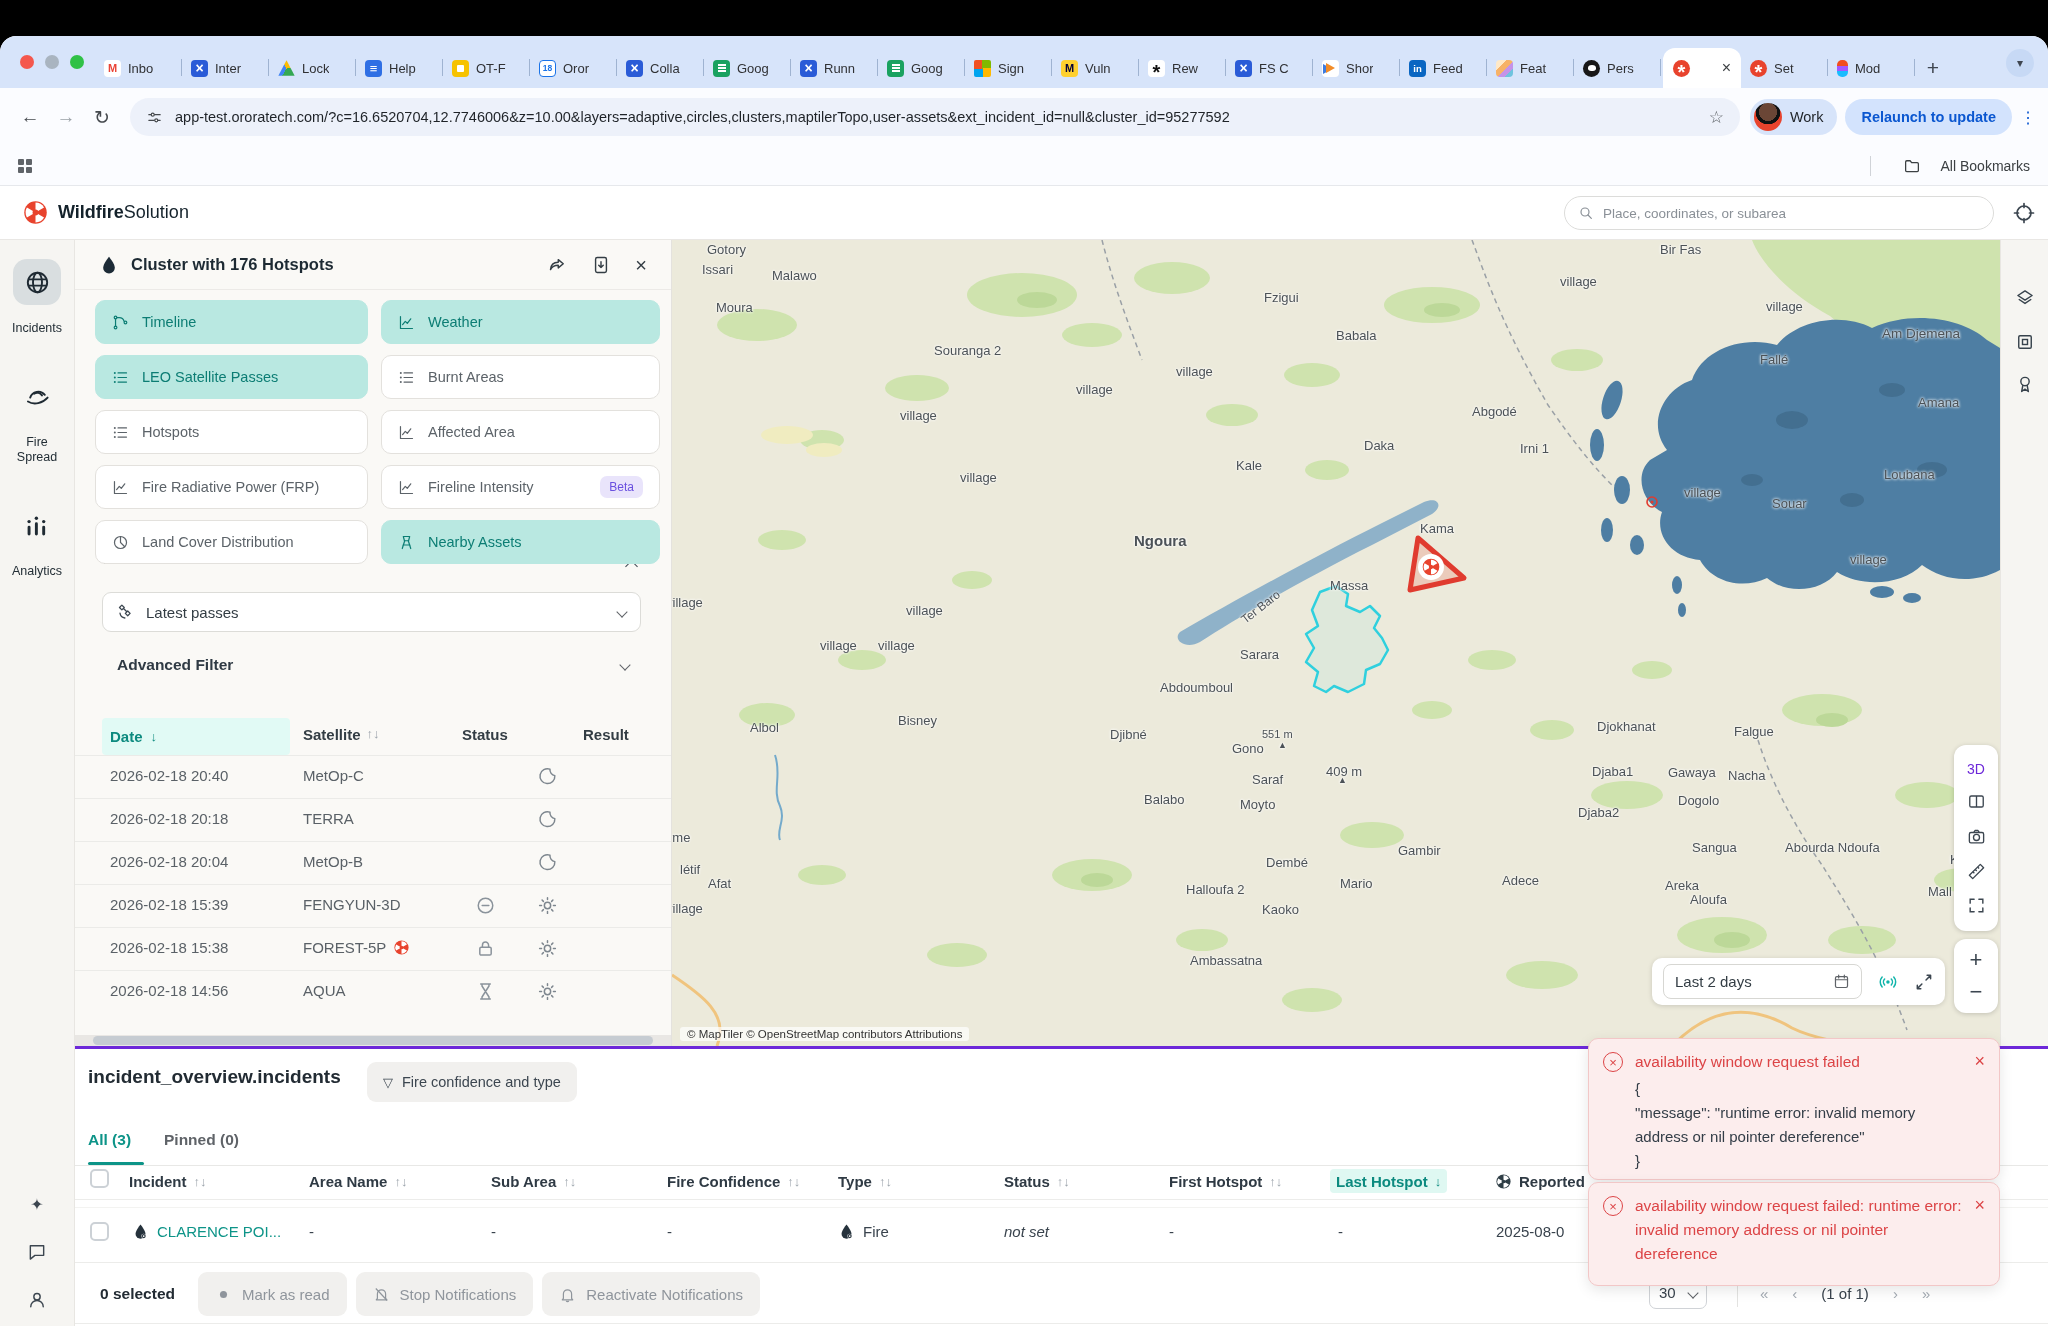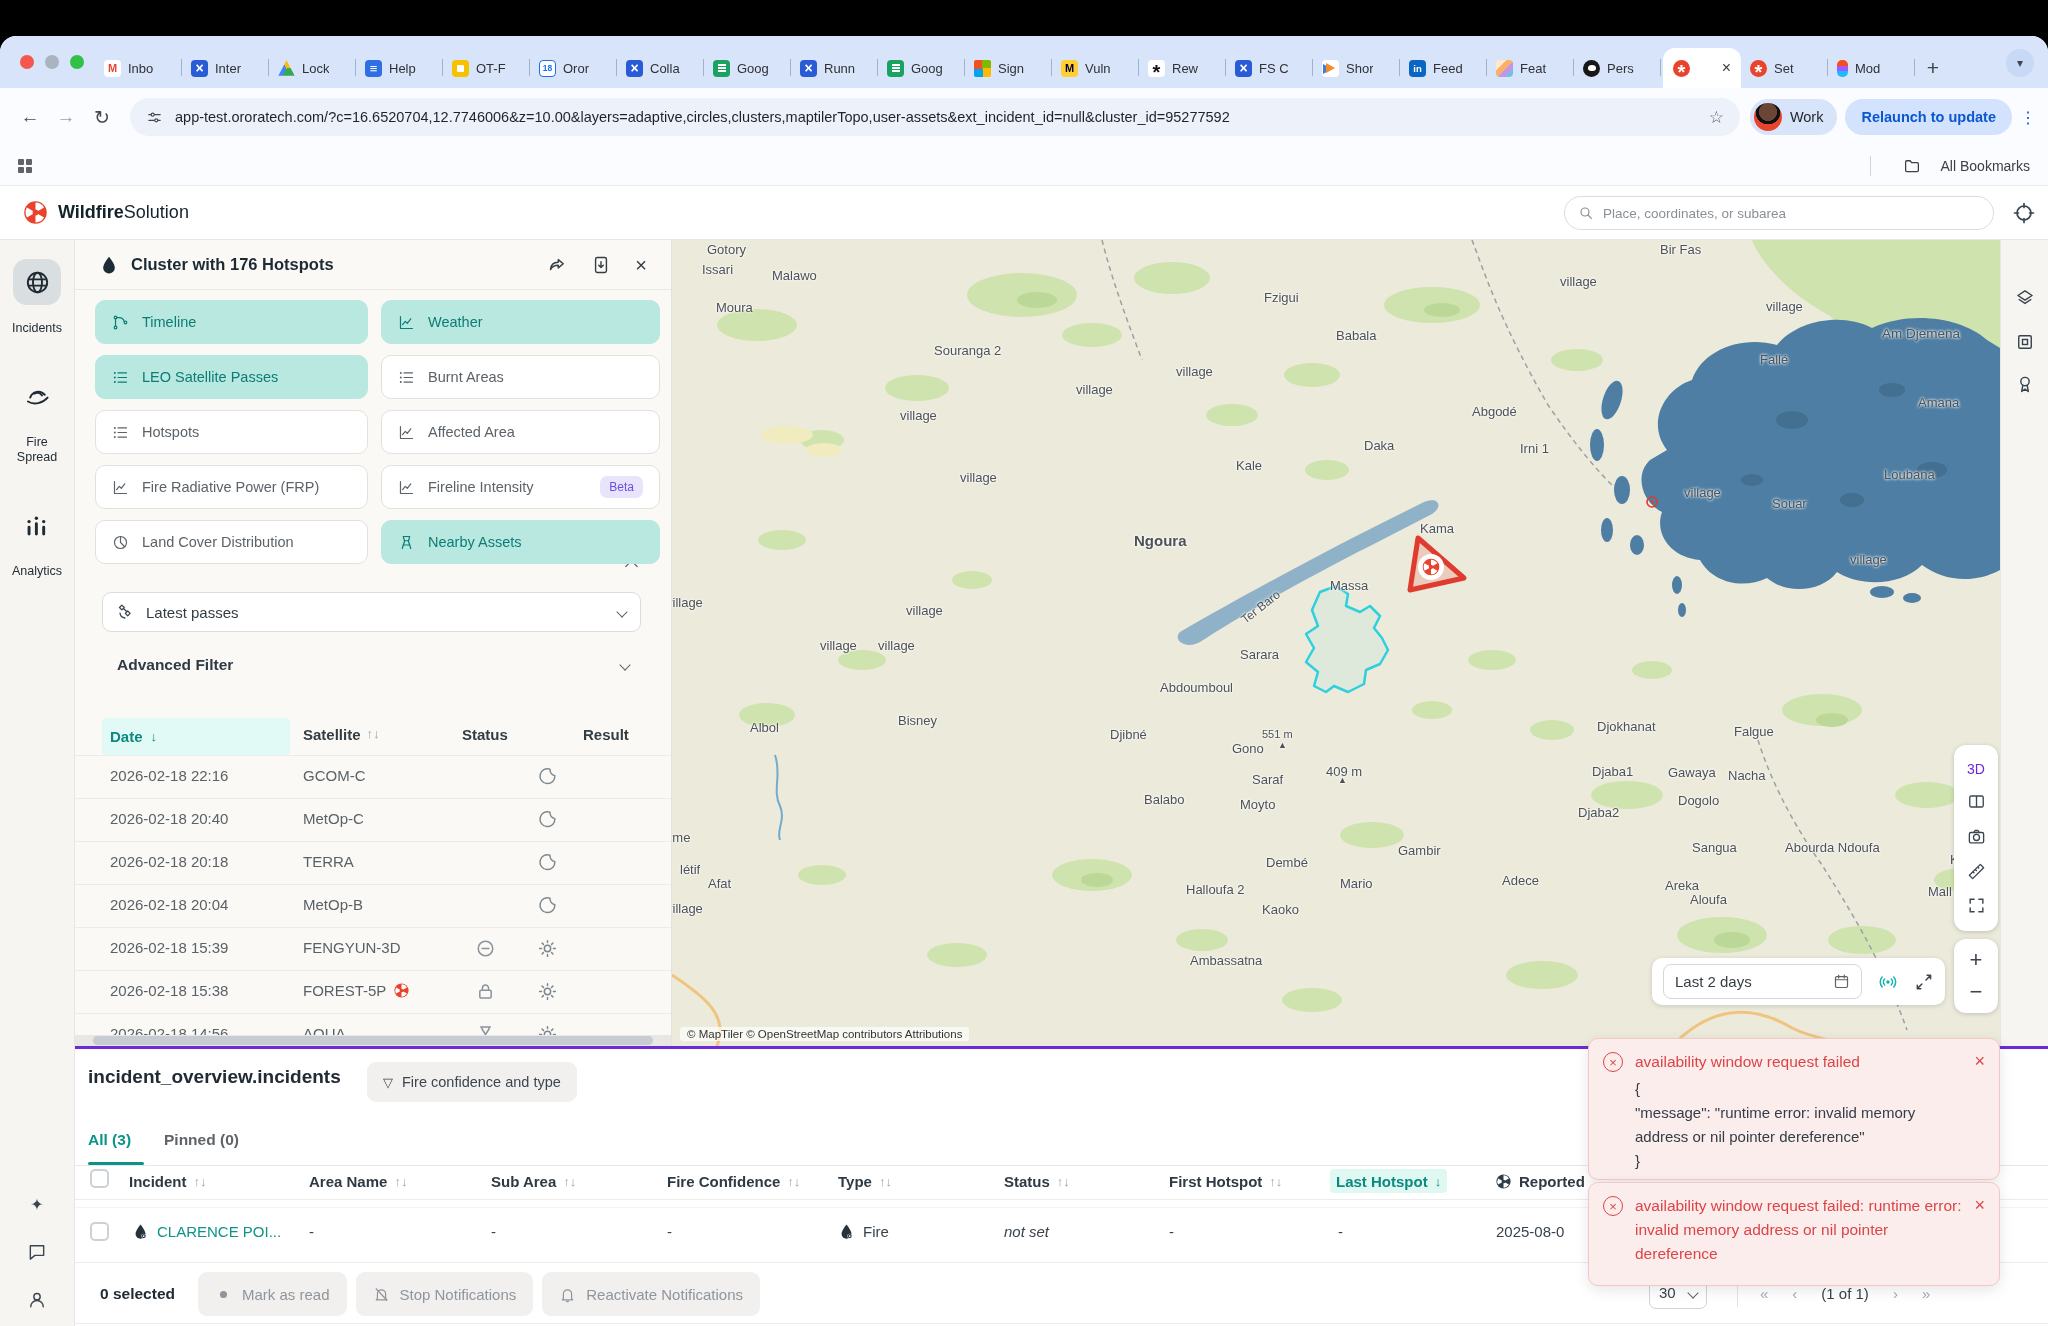--- a/index.html
+++ b/index.html
@@ -723,31 +723,20 @@
         </div>
         <div class="th" style="left:387px">
               <span>Status</span>
             </div>
         <div class="th" style="left:508px">
               <span>Result</span>
             </div>
       </div>
 
       <div class="ptrows">
-        <div class="ptrow">
-            <span class="td-date">2026-02-18 22:16</span>
-            <span class="td-sat">
-              <span>GCOM-C</span>
-              <svg class="brandmini"></svg>
-            </span>
-            <svg class="td-status"></svg>
-            <svg class="td-result" data-done="1">
-                <use href="#moon" xlink:href="#moon"></use>
-              </svg>
-          </div>
             <div class="ptrow">
             <span class="td-date">2026-02-18 20:40</span>
             <span class="td-sat">
               <span>MetOp-C</span>
               <svg class="brandmini"></svg>
             </span>
             <svg class="td-status"></svg>
             <svg class="td-result" data-done="1">
                 <use href="#moon" xlink:href="#moon"></use>
               </svg>

